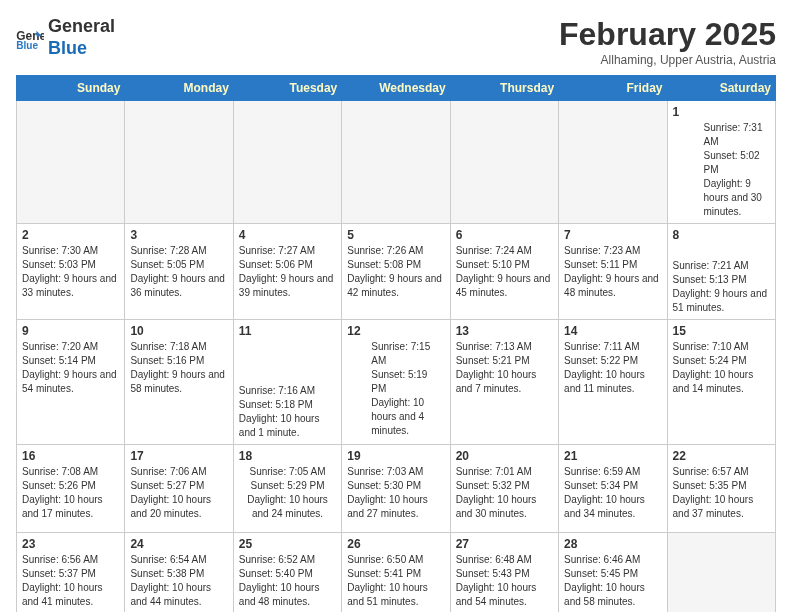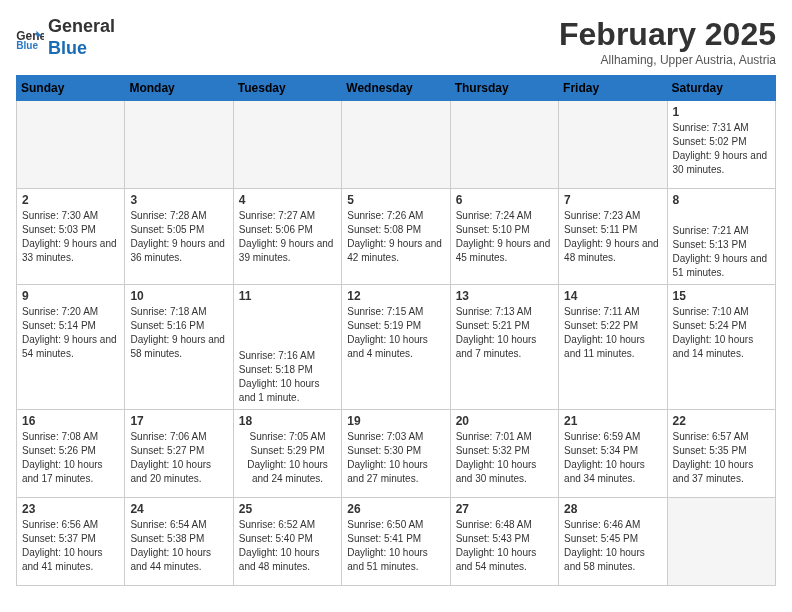--- a/index.html
+++ b/index.html
@@ -47,25 +47,25 @@
       font-size: 12px;
       color: #555;
     }
     table {
       width: 100%;
       border-collapse: collapse;
       table-layout: fixed;
     }
     th {
       background-color: #2979c7;
-      color: #000000;
+      color: #fef9c3;
       font-size: 12px;
       font-weight: bold;
       padding: 5px 4px;
-      text-align: left;
+      text-align: right;
       border: 1px solid #2979c7;
     }
     td {
       border: 1px solid #ccc;
       vertical-align: top;
       padding: 4px 5px;
       height: 88px;
       font-size: 10.5px;
       color: #333;
       background: #fff;
@@ -121,21 +121,21 @@
   <tbody id="calendar-body">
   <tr>
         <td class="empty"></td>
         <td class="empty"></td>
         <td class="empty"></td>
         <td class="empty"></td>
         <td class="empty"></td>
         <td class="empty"></td>
         <td>
           <span class="day-num">1</span>
-          <div class="day-info" style="white-space: pre-line;">Sunrise: 7:31 AM
+          <div class="day-info" style="white-space: pre-line; margin-left: 31px;">Sunrise: 7:31 AM
 Sunset: 5:02 PM
 Daylight: 9 hours and 30 minutes.</div>
         </td>
       </tr>
       <tr>
         <td>
           <span class="day-num">2</span>
           <div class="day-info" style="white-space: pre-line;">Sunrise: 7:30 AM
 Sunset: 5:03 PM
 Daylight: 9 hours and 33 minutes.</div>
@@ -191,21 +191,21 @@
 Daylight: 9 hours and 58 minutes.</div>
         </td>
         <td>
           <span class="day-num">11</span>
           <div class="day-info" style="white-space: pre-line; margin-top: 46px;">Sunrise: 7:16 AM
 Sunset: 5:18 PM
 Daylight: 10 hours and 1 minute.</div>
         </td>
         <td>
           <span class="day-num">12</span>
-          <div class="day-info" style="white-space: pre-line;">Sunrise: 7:15 AM
+          <div class="day-info" style="white-space: pre-line; margin-left: 24px;">Sunrise: 7:15 AM
 Sunset: 5:19 PM
 Daylight: 10 hours and 4 minutes.</div>
         </td>
         <td>
           <span class="day-num">13</span>
           <div class="day-info" style="white-space: pre-line;">Sunrise: 7:13 AM
 Sunset: 5:21 PM
 Daylight: 10 hours and 7 minutes.</div>
         </td>
         <td>

